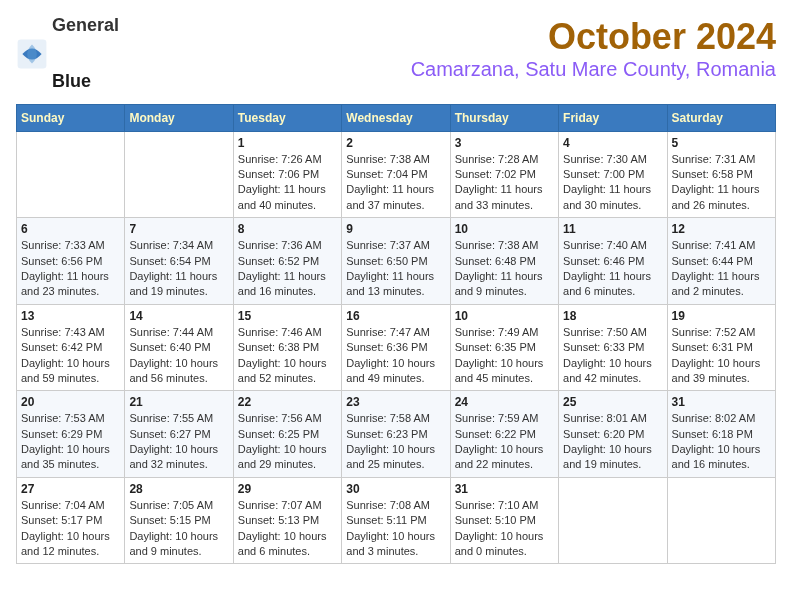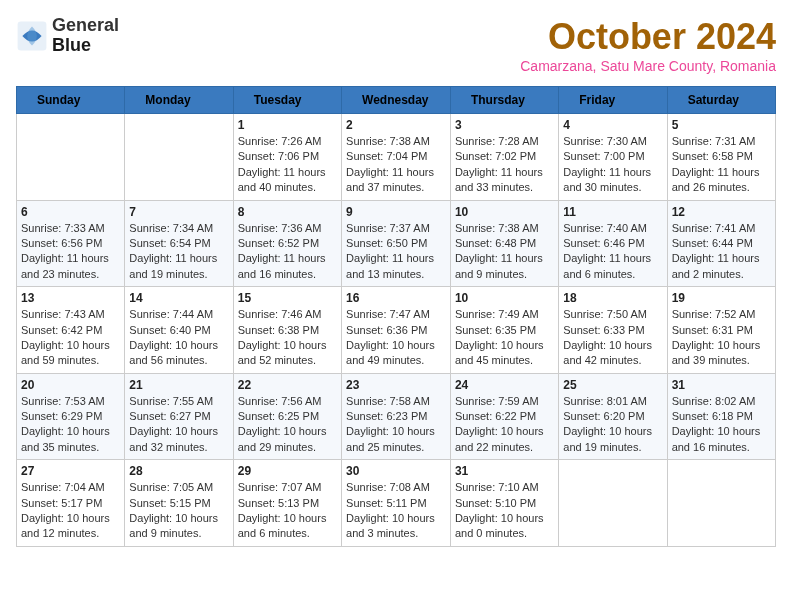--- a/index.html
+++ b/index.html
@@ -20,48 +20,49 @@
       display: flex;
       align-items: center;
     }
     .logo-text {
       display: flex;
       flex-direction: column;
       font-size: 18px;
       font-weight: bold;
       color: #1a1a1a;
       line-height: 1.1;
+      gap: 36px;
     }
     .logo-text span:first-child { color: #333; }
     .logo-icon {
       width: 32px;
       height: 32px;
       margin-right: 4px;
     }
     .title-block {
       text-align: right;
     }
     .month-title {
       font-size: 36px;
       font-weight: bold;
       color: #a16207;
     }
     .location {
-      font-size: 14px;
-      color: #ec4899;
+      font-size: 20px;
+      color: #8b5cf6;
     }
     .calendar {
       width: 100%;
       border-collapse: collapse;
       font-size: 11px;
     }
     .calendar th {
       background: #3a7abf;
-      color: #000000;
-      padding: 6px 20px;
+      color: #fef9c3;
+      padding: 6px 4px;
       text-align: left;
       font-size: 12px;
       border: 1px solid #2e6aa8;
     }
     .calendar td {
       border: 1px solid #ccc;
       vertical-align: top;
       padding: 4px;
       width: 107px;
       min-height: 80px;

